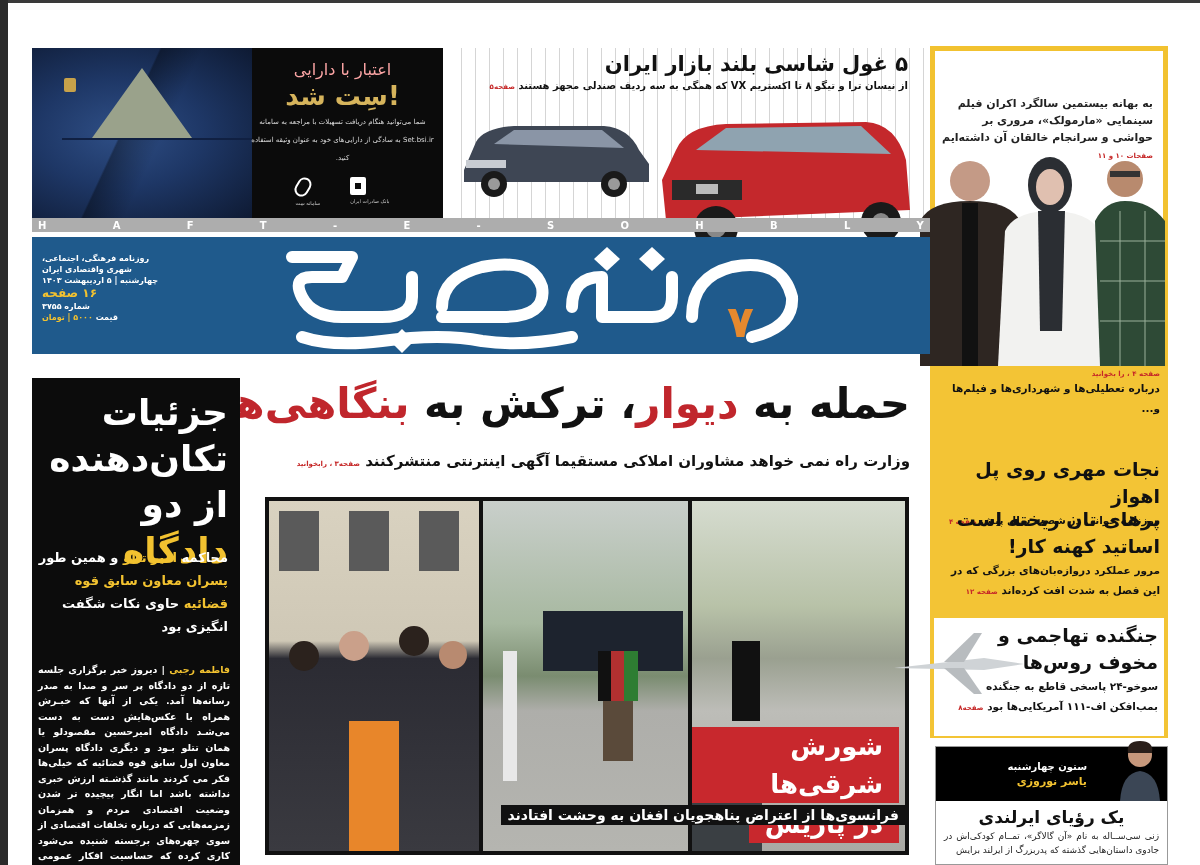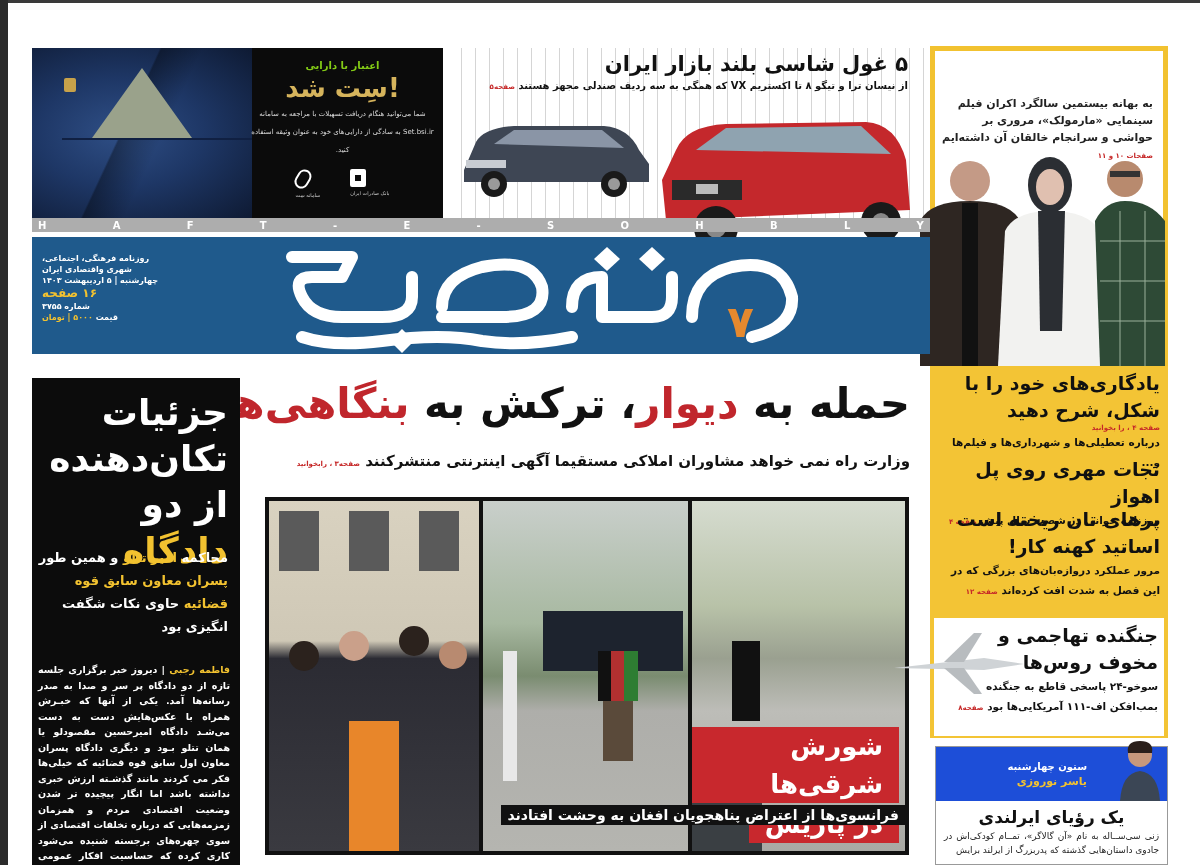--- a/index.html
+++ b/index.html
@@ -12,21 +12,21 @@
   .ad { position: absolute; left: 32px; top: 48px; width: 411px; height: 170px; background: #0b0b0b; overflow: hidden; }
   .ad-suit { position: absolute; left: 0; top: 0; width: 220px; height: 170px;
     background: radial-gradient(ellipse at 40% 50%, #2f4f86 0%, #1e3766 45%, #0e1a33 100%); }
   .ad-lapel { position: absolute; left: 40px; top: 0; width: 140px; height: 170px;
     background: linear-gradient(115deg, transparent 40%, rgba(0,0,0,0.35) 41%, transparent 60%); }
   .ad-pin { position: absolute; left: 32px; top: 30px; width: 12px; height: 14px; background: #c8a24a; border-radius: 2px; }
   .ad-pocket { position: absolute; left: 60px; top: 20px; width: 0; height: 0;
     border-left: 50px solid transparent; border-right: 50px solid transparent; border-bottom: 70px solid #9aa28b; }
   .ad-pocket-line { position: absolute; left: 30px; top: 90px; width: 190px; height: 2px; background: #102042; }
   .ad-text { position: absolute; right: 8px; top: 12px; width: 185px; color: #fff; text-align: center; }
-  .ad-kicker { font-size: 10px; font-weight: bold; color: #84cc16; }
+  .ad-kicker { font-size: 16px; font-weight: normal; color: #fca5a5; }
   .ad-title { font-size: 26px; font-weight: bold; color: #d6b45c; line-height: 34px; }
   .ad-body { font-size: 7px; color: #ddd; line-height: 18px; margin-top: 0; direction: rtl; }
   .ad-logos { display: flex; justify-content: center; gap: 30px; margin-top: 10px; }
   .ad-logo { width: 16px; height: 18px; background: #fff; border-radius: 2px; position: relative; }
   .ad-logo::after { content: ""; position: absolute; left: 5px; top: 6px; width: 6px; height: 6px; background: #0b0b0b; }
   .ad-clip { width: 14px; height: 20px; border: 2px solid #fff; border-radius: 8px; transform: rotate(30deg); }
   .ad-logo-cap { font-size: 5px; color: #ccc; text-align: center; margin-top: 3px; }
 
   
   .cars { position: absolute; left: 448px; top: 48px; width: 480px; height: 170px;
@@ -84,21 +84,21 @@
   .ycol { position: absolute; left: 930px; top: 366px; width: 238px; height: 372px; background: #f3c435; }
   .y-item { position: absolute; right: 8px; width: 225px; direction: rtl; text-align: right; color: #111; }
   .y-h { font-size: 19px; font-weight: bold; line-height: 27px; }
   .y-s { font-size: 10.5px; font-weight: bold; line-height: 20px; }
   .jet-box { position: absolute; left: 934px; top: 618px; width: 230px; height: 118px; background: #fff; }
   .jet { position: absolute; left: -40px; top: 10px; width: 130px; height: 70px; }
   .jet-text { position: absolute; right: 6px; top: 4px; width: 210px; direction: rtl; text-align: right; color: #111; }
 
   
   .col-box { position: absolute; left: 935px; top: 746px; width: 233px; height: 119px; border: 1px solid #999; }
-  .col-head { height: 54px; background: #1d4ed8; position: relative; }
+  .col-head { height: 54px; background: #000000; position: relative; }
   .col-kicker { position: absolute; right: 80px; top: 14px; color: #fff; font-size: 10px; font-weight: bold; direction: rtl; }
   .col-author { position: absolute; right: 80px; top: 28px; color: #f2c230; font-size: 11px; font-weight: bold; direction: rtl; }
   .col-portrait { position: absolute; left: 180px; top: -14px; width: 48px; height: 68px; }
   .col-title { text-align: center; font-size: 17px; font-weight: bold; color: #111; direction: rtl; margin-top: 6px; }
   .col-text { font-size: 9px; color: #222; direction: rtl; text-align: justify; padding: 2px 8px; line-height: 14px; }
 </style>
 </head>
 <body>
 
 <div class="frame-top"></div>
@@ -269,21 +269,20 @@
     <div class="paris-cap">
       <div class="paris-tag">شورش شرقی‌ها</div><br>
       <div class="paris-tag">در پاریس</div>
     </div>
   </div>
   <div class="paris-bar">فرانسوی‌ها از اعتراض پناهجویان افغان به وحشت افتادند</div>
 </div>
 
 <div class="ycol">
   <div class="y-item" style="top:4px;">
-    <div class="y-h">یادگاری‌های خود را با شکل، شرح دهید</div>
     <div class="page-ref">صفحه ۴ ، را بخوانید</div>
     <div class="y-s">درباره تعطیلی‌ها و شهرداری‌ها و فیلم‌ها و...</div>
   </div>
   <div class="y-item" style="top:90px;">
     <div class="y-h">نجات مهری روی پل اهواز</div>
     <div class="y-s"><span>روزنامه خوانی در شصت سال پیش</span> <span class="page-ref">صفحه ۴</span></div>
   </div>
   <div class="y-item" style="top:140px;">
     <div class="y-h">پرهای تان ریخته است اساتید کهنه کار!</div>
     <div class="y-s"><span>مرور عملکرد دروازه‌بان‌های بزرگی که در این فصل به شدت افت کرده‌اند</span> <span class="page-ref">صفحه ۱۲</span></div>

